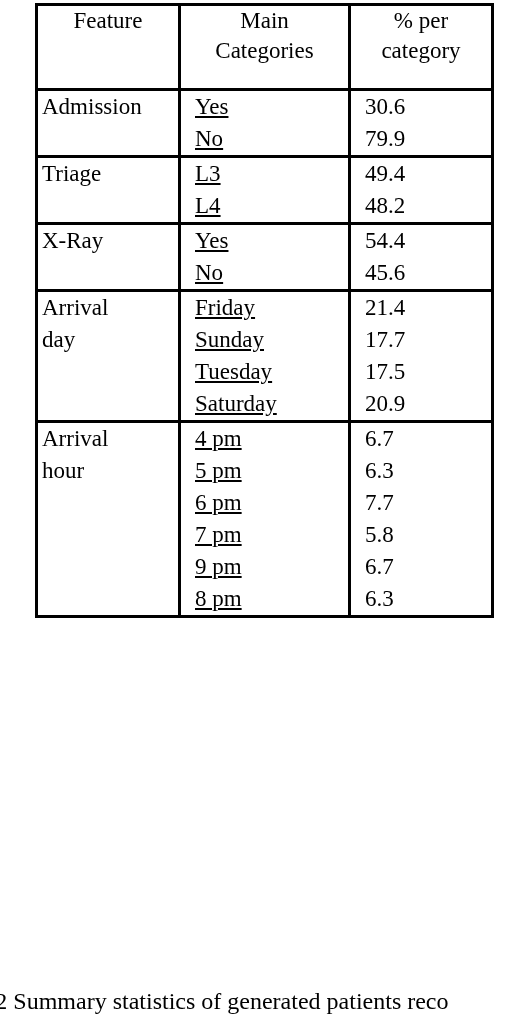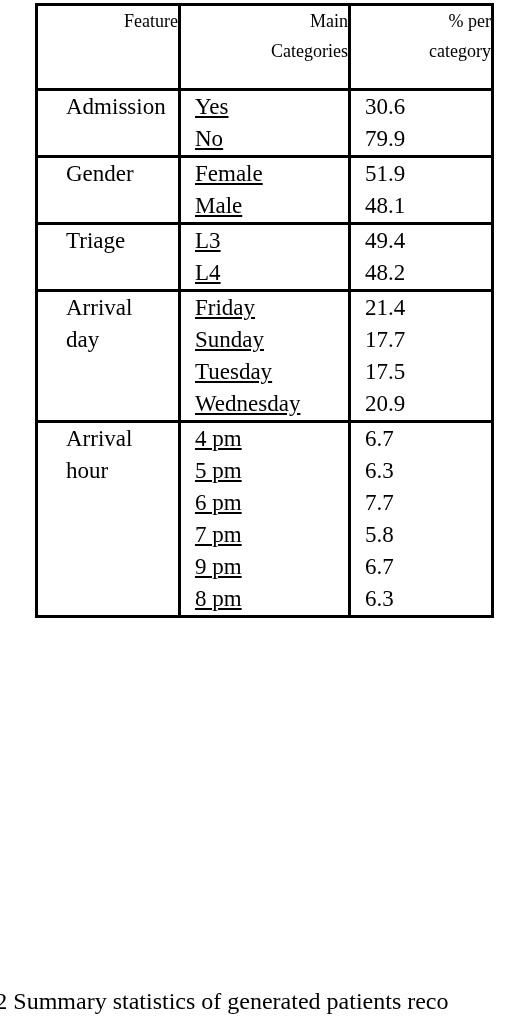--- a/index.html
+++ b/index.html
@@ -39,37 +39,37 @@
     background: #ffffff;
   }
 
   
   col.col-feature    { width: 143px; }
   col.col-categories { width: 170px; }
   col.col-pct        { width: 143px; }
 
   
   thead th {
-    text-align: right;
+    text-align: center;
     vertical-align: middle;
     height: 82px;
     font-weight: normal;
-    font-size: 18px;
+    font-size: 23px;
     line-height: 30px;
     padding: 0 6px;
   }
   .hdr-line { display: block; white-space: nowrap; }
 
   
   tbody td {
     font-size: 23px;
     line-height: 32px;
     padding: 13px 0 14px 12px;
   }
-  tbody td.cell-feature    { padding-left: 28px; }
+  tbody td.cell-feature    { padding-left: 4px; }
   tbody td.cell-categories { padding-left: 14px; text-decoration: underline; }
   tbody td.cell-pct        { padding-left: 14px; }
 
   .line { display: block; white-space: nowrap; }
 
   
   #caption {
     position: absolute;
     left: -40px;
     top: 986px;
@@ -114,61 +114,61 @@
         <td class="cell-categories">
           <span class="line">Yes</span>
           <span class="line">No</span>
         </td>
         <td class="cell-pct">
           <span class="line">30.6</span>
           <span class="line">79.9</span>
         </td>
       </tr>
 
-      <tr>
-        <td class="cell-feature">
-          <span class="line">Gender</span>
-        </td>
-        <td class="cell-categories">
-          <span class="line">Female</span>
-          <span class="line">Male</span>
-        </td>
-        <td class="cell-pct">
-          <span class="line">51.9</span>
-          <span class="line">48.1</span>
-        </td>
-      </tr>
 
       <tr>
         <td class="cell-feature">
           <span class="line">Triage</span>
         </td>
         <td class="cell-categories">
           <span class="line">L3</span>
           <span class="line">L4</span>
         </td>
         <td class="cell-pct">
           <span class="line">49.4</span>
           <span class="line">48.2</span>
         </td>
       </tr>
 
+      <tr>
+        <td class="cell-feature">
+          <span class="line">X-Ray</span>
+        </td>
+        <td class="cell-categories">
+          <span class="line">Yes</span>
+          <span class="line">No</span>
+        </td>
+        <td class="cell-pct">
+          <span class="line">54.4</span>
+          <span class="line">45.6</span>
+        </td>
+      </tr>
 
 
 
       <tr>
         <td class="cell-feature">
           <span class="line">Arrival</span>
           <span class="line">day</span>
         </td>
         <td class="cell-categories">
           <span class="line">Friday</span>
           <span class="line">Sunday</span>
           <span class="line">Tuesday</span>
-          <span class="line">Wednesday</span>
+          <span class="line">Saturday</span>
         </td>
         <td class="cell-pct">
           <span class="line">21.4</span>
           <span class="line">17.7</span>
           <span class="line">17.5</span>
           <span class="line">20.9</span>
         </td>
       </tr>
 
       <tr>

